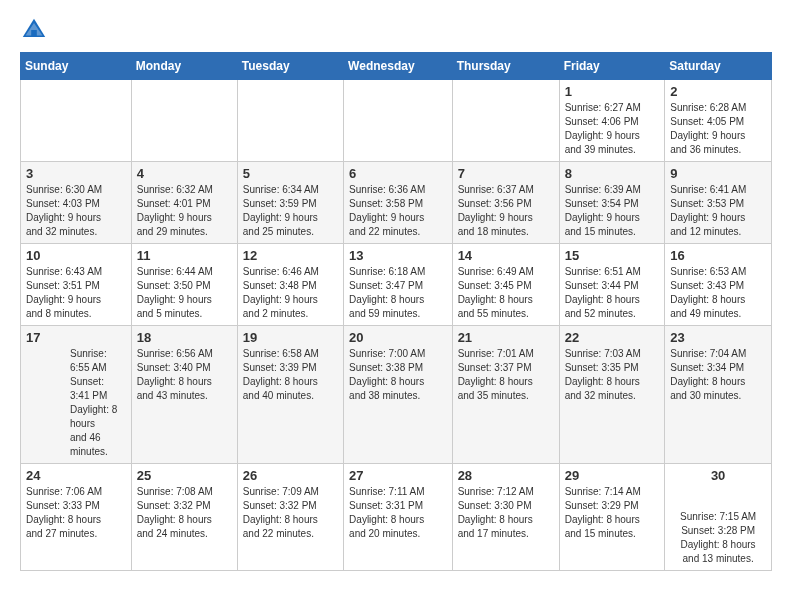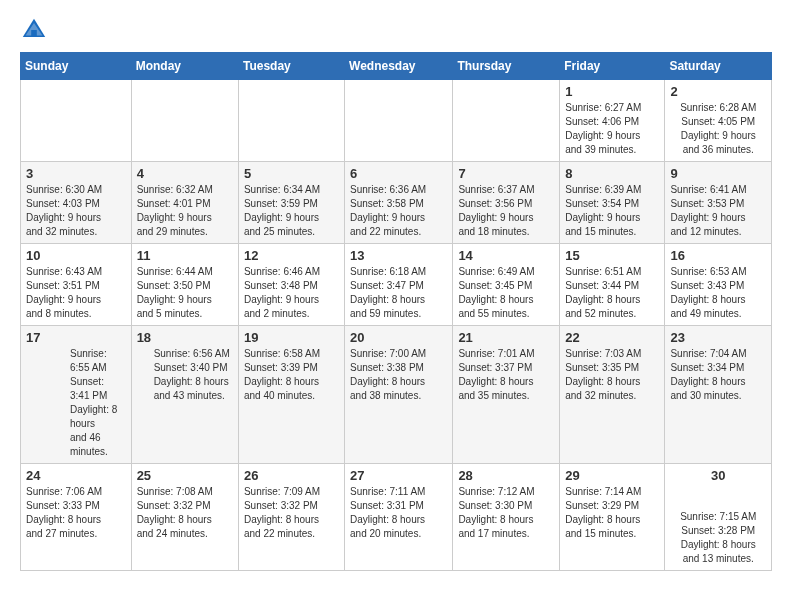--- a/index.html
+++ b/index.html
@@ -131,21 +131,21 @@
         <td class="empty-cell"></td>
         <td style="background: rgb(255, 255, 255);">
           <span class="day-num">1</span>
           <div class="day-info" style="white-space: pre-line;">Sunrise: 6:27 AM
 Sunset: 4:06 PM
 Daylight: 9 hours
 and 39 minutes.</div>
         </td>
         <td style="background: rgb(255, 255, 255);">
           <span class="day-num">2</span>
-          <div class="day-info" style="white-space: pre-line; text-align: center;">Sunrise: 6:28 AM
+          <div class="day-info" style="white-space: pre-line;">Sunrise: 6:28 AM
 Sunset: 4:05 PM
 Daylight: 9 hours
 and 36 minutes.</div>
         </td>
       </tr>
       <tr>
         <td style="background: rgb(245, 245, 245);">
           <span class="day-num">3</span>
           <div class="day-info" style="white-space: pre-line;">Sunrise: 6:30 AM
 Sunset: 4:03 PM
@@ -249,21 +249,21 @@
       <tr>
         <td style="background: rgb(245, 245, 245);">
           <span class="day-num">17</span>
           <div class="day-info" style="white-space: pre-line; margin-left: 44px;">Sunrise: 6:55 AM
 Sunset: 3:41 PM
 Daylight: 8 hours
 and 46 minutes.</div>
         </td>
         <td style="background: rgb(245, 245, 245);">
           <span class="day-num">18</span>
-          <div class="day-info" style="white-space: pre-line; margin-left: 17px;">Sunrise: 6:56 AM
+          <div class="day-info" style="white-space: pre-line;">Sunrise: 6:56 AM
 Sunset: 3:40 PM
 Daylight: 8 hours
 and 43 minutes.</div>
         </td>
         <td style="background: rgb(245, 245, 245);">
           <span class="day-num">19</span>
           <div class="day-info" style="white-space: pre-line;">Sunrise: 6:58 AM
 Sunset: 3:39 PM
 Daylight: 8 hours
 and 40 minutes.</div>

